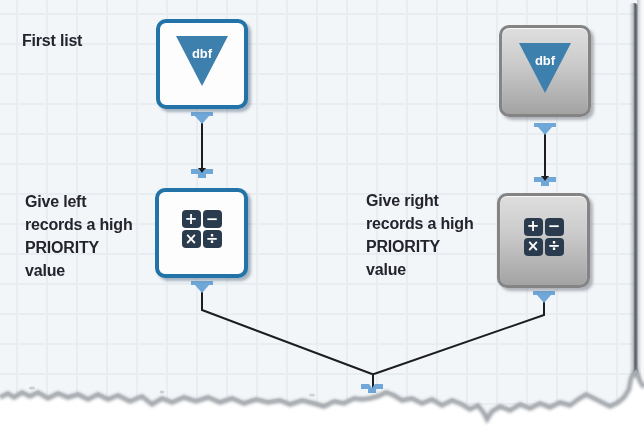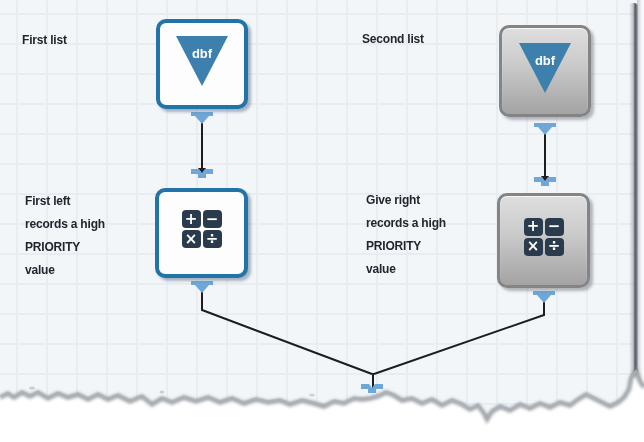--- a/index.html
+++ b/index.html
@@ -49,21 +49,21 @@
     transform:translateY(-4px);
   }
   .tile{
     background:var(--tile-dark,#2b3b4e);border-radius:4px;color:#fff;
     display:flex;align-items:center;justify-content:center;
     font:bold 15px/15px "DejaVu Sans",sans-serif;
   }
   
   .anno{
     position:absolute;white-space:pre-line;
-    font-size:12px;line-height:23px;font-weight:600;letter-spacing:-0.2px;
+    font-size:16px;line-height:23px;font-weight:600;letter-spacing:-0.2px;
     color:var(--label-color,#24242e);
   }
   
   .wires,.tear{position:absolute;left:0;top:0;width:644px;height:442px;}
   .wire{stroke:var(--wire,#1d1d1f);stroke-width:2;fill:none;}
   .anchor{fill:var(--anchor-blue,#6ea7d8);}
   .arrowhead{fill:var(--wire,#1d1d1f);}
   
   .right-edge{
     position:absolute;left:629px;top:3px;width:9px;height:381px;
@@ -132,22 +132,21 @@
   <div class="node gray" style="left:497px;top:193px;width:93px;height:95px;">
     <div class="formula-icon">
       <span class="tile">+</span>
       <span class="tile">−</span>
       <span class="tile">×</span>
       <span class="tile">÷</span>
     </div>
   </div>
 
   <div class="anno" style="left:22px;top:29px;">First list</div>
-  <div class="anno" style="left:362px;top:28px;">Second list</div>
-  <div class="anno" style="left:25px;top:190px;width:140px;">First left
+  <div class="anno" style="left:25px;top:190px;width:140px;">Give left
 records a high
 PRIORITY
 value</div>
   <div class="anno" style="left:366px;top:189px;width:140px;">Give right
 records a high
 PRIORITY
 value</div>
 
   <div class="right-margin"></div>
   <div class="right-edge"></div>

